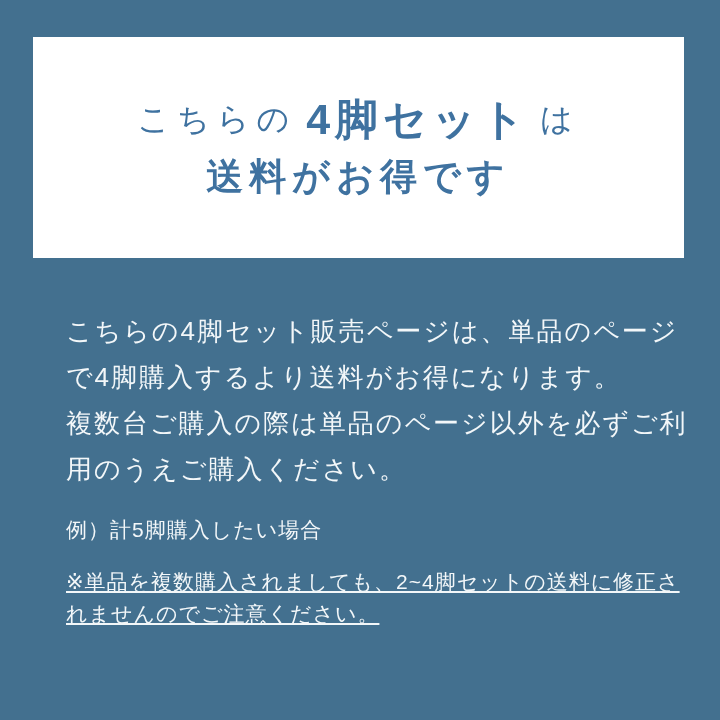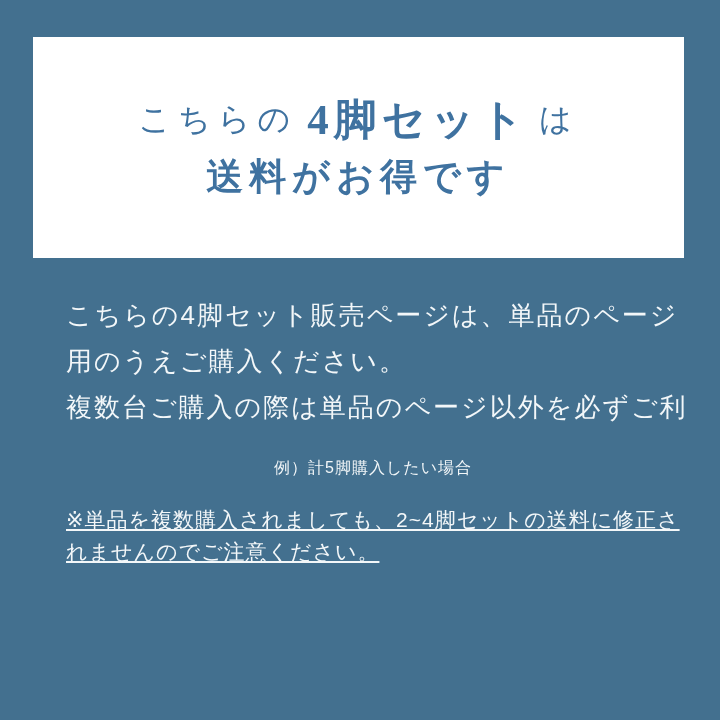--- a/index.html
+++ b/index.html
@@ -44,53 +44,51 @@
     white-space: nowrap;
     line-height: 1;
     display: flex;
     align-items: center;
   }
   .h1 .big {
     font-size: 43px;
     font-weight: 600;
     margin: 0 10px;
     letter-spacing: 5px;
-    font-family: Liberation Serif, serif;
   }
   .h2 {
     color: var(--heading);
     font-size: 37px;
     font-weight: 700;
     letter-spacing: 6px;
     white-space: nowrap;
     line-height: 1.1;
   }
   
   .content {
     position: absolute;
     left: 66px;
-    top: 292px;
+    top: 308px;
     right: 40px;
     color: var(--body_text);
   }
   .intro .line {
     font-size: 26px;
     line-height: 46px;
     letter-spacing: 2px;
     white-space: nowrap;
   }
   .example {
     margin-top: 21px;
   }
   .example .line {
-    font-size: 16px;
+    font-size: 21px;
     line-height: 33px;
     letter-spacing: 1px;
     white-space: nowrap;
-    text-align: center;
   }
   .note {
     margin-top: 20px;
   }
   .note .line {
     font-size: 21px;
     line-height: 32px;
     letter-spacing: 1px;
     white-space: nowrap;
     text-decoration: underline;
@@ -107,22 +105,23 @@
       <span class="big">4脚セット</span>
       <span>は</span>
     </div>
     <div class="h2">送料がお得です</div>
   </section>
 
   <section class="content">
 
     <div class="intro">
       <div class="line">こちらの4脚セット販売ページは、単品のページ</div>
+      <div class="line">で4脚購入するより送料がお得になります。</div>
+      <div class="line">複数台ご購入の際は単品のページ以外を必ずご利</div>
       <div class="line">用のうえご購入ください。</div>
-      <div class="line">複数台ご購入の際は単品のページ以外を必ずご利</div>
     </div>
 
     <div class="example">
       <div class="line">例）計5脚購入したい場合</div>
     </div>
 
     <div class="note">
       <div class="line">※単品を複数購入されましても、2~4脚セットの送料に修正さ</div>
       <div class="line">れませんのでご注意ください。</div>
     </div>

